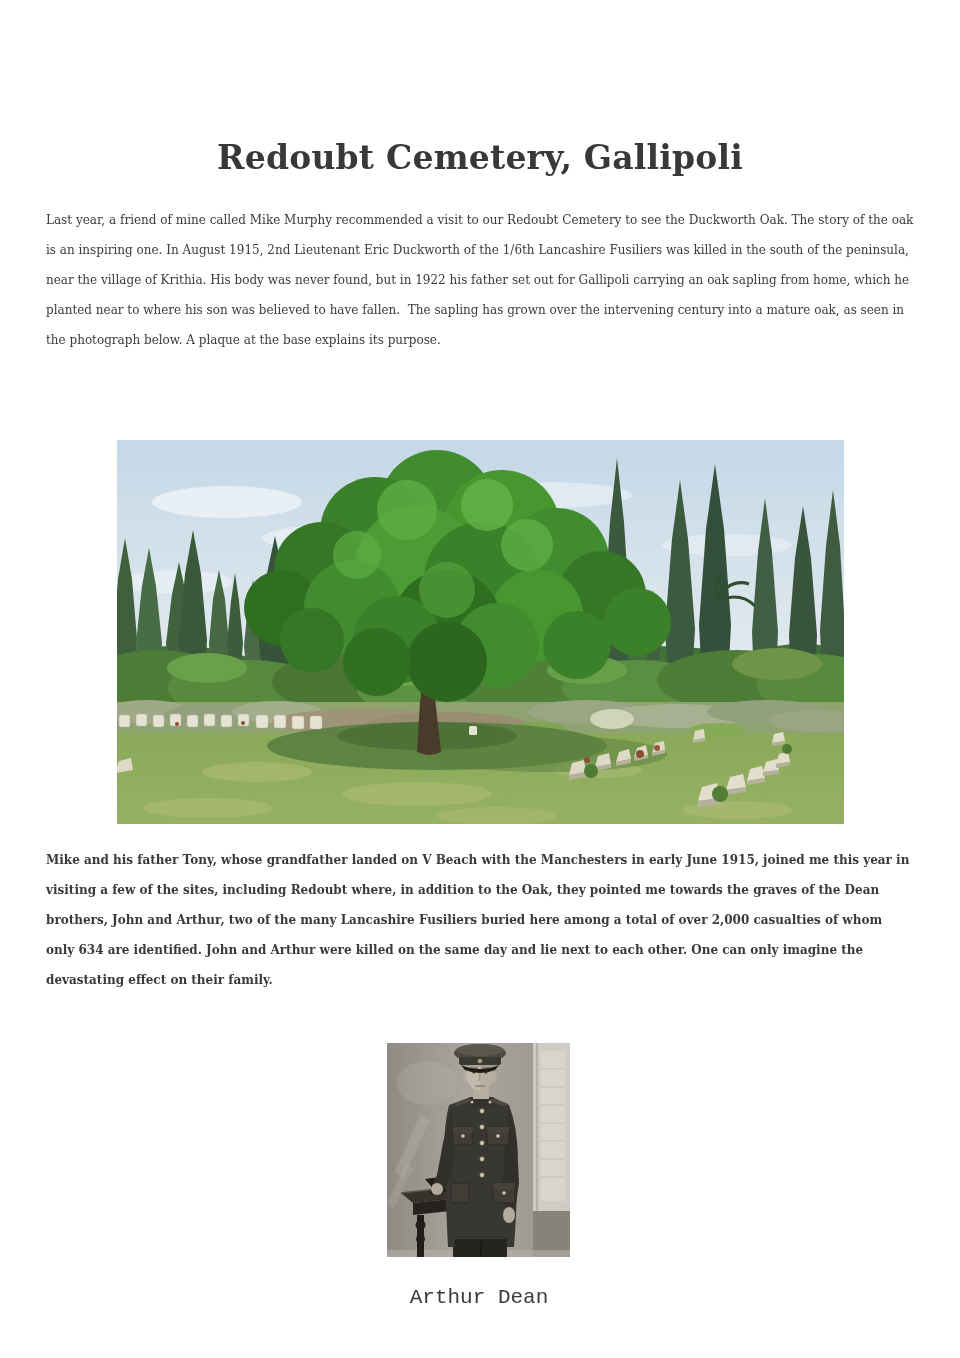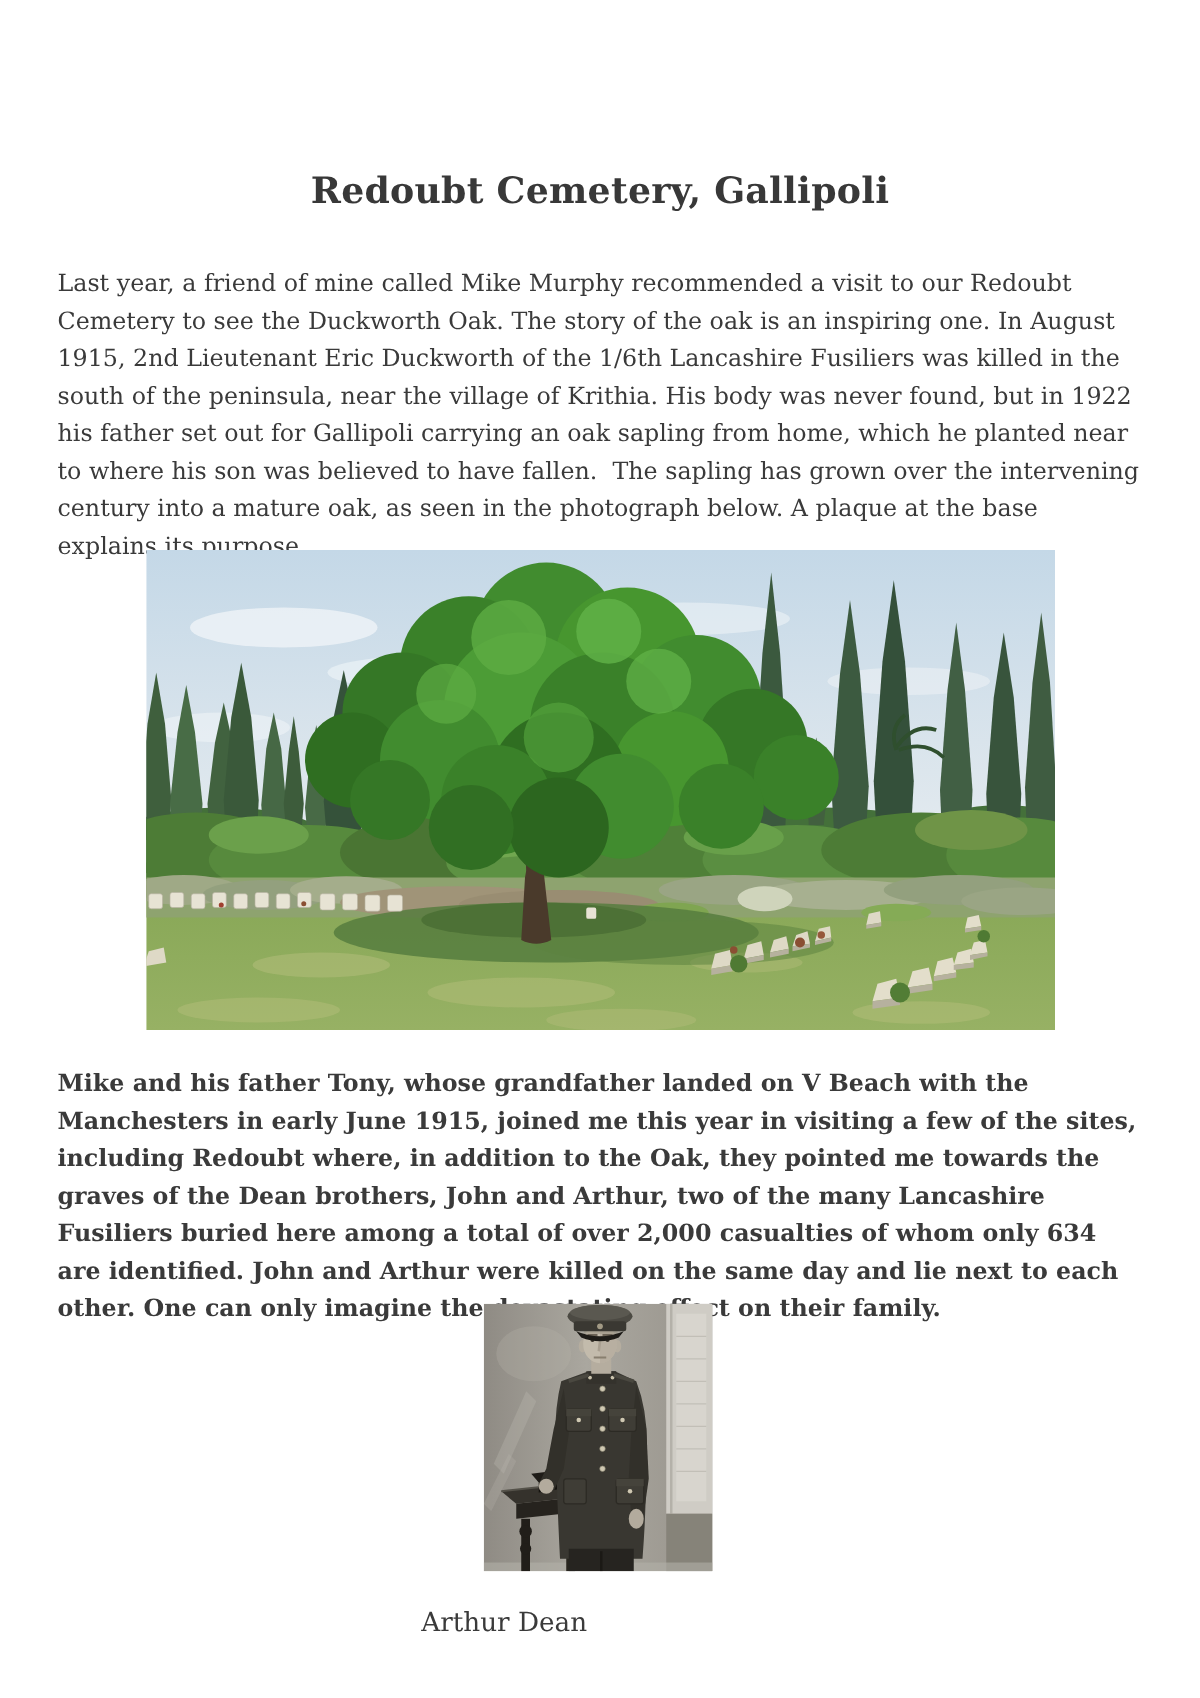--- a/index.html
+++ b/index.html
@@ -11,48 +11,50 @@
     font-family: "DejaVu Serif", "Liberation Serif", serif;
     color: #3a3a3a;
     overflow: hidden;
   }
   .doc-title {
     position: absolute;
     top: 116px;
     left: 0;
     width: 960px;
     text-align: center;
-    font-size: 29px;
+    font-size: 33px;
     font-weight: bold;
     letter-spacing: 0.2px;
     color: #383838;
   }
   .body-para {
     position: absolute;
     left: 46px;
     width: 868px;
-    font-size: 19px;
+    font-size: 12px;
     line-height: 30px;
     text-align: left;
     white-space: pre-wrap;
     color: #3a3a3a;
   }
   .para-1 { top: 193px; }
   .para-2 { top: 833px; font-weight: bold; }
   .figure { position: absolute; margin: 0; padding: 0; }
   .tree-figure { left: 117px; top: 440px; width: 727px; height: 384px; }
   .soldier-figure { left: 387px; top: 1043px; width: 183px; height: 214px; }
   .figure svg { display: block; width: 100%; height: 100%; }
   .photo-caption {
     position: absolute;
     left: 337px;
     top: 1265px;
     width: 284px;
+    text-align: center;
     font-size: 21px;
     color: #3a3a3a;
+    font-family: Liberation Mono, monospace;
   }
 </style>
 </head>
 <body>
 
 <div class="page">
 
   <h1 class="doc-title">Redoubt Cemetery, Gallipoli</h1>
 
   <p class="body-para para-1">Last year, a friend of mine called Mike Murphy recommended a visit to our Redoubt Cemetery to see the Duckworth Oak. The story of the oak is an inspiring one. In August 1915, 2nd Lieutenant Eric Duckworth of the 1/6th Lancashire Fusiliers was killed in the south of the peninsula, near the village of Krithia. His body was never found, but in 1922 his father set out for Gallipoli carrying an oak sapling from home, which he planted near to where his son was believed to have fallen.  The sapling has grown over the intervening century into a mature oak, as seen in the photograph below. A plaque at the base explains its purpose.</p>

